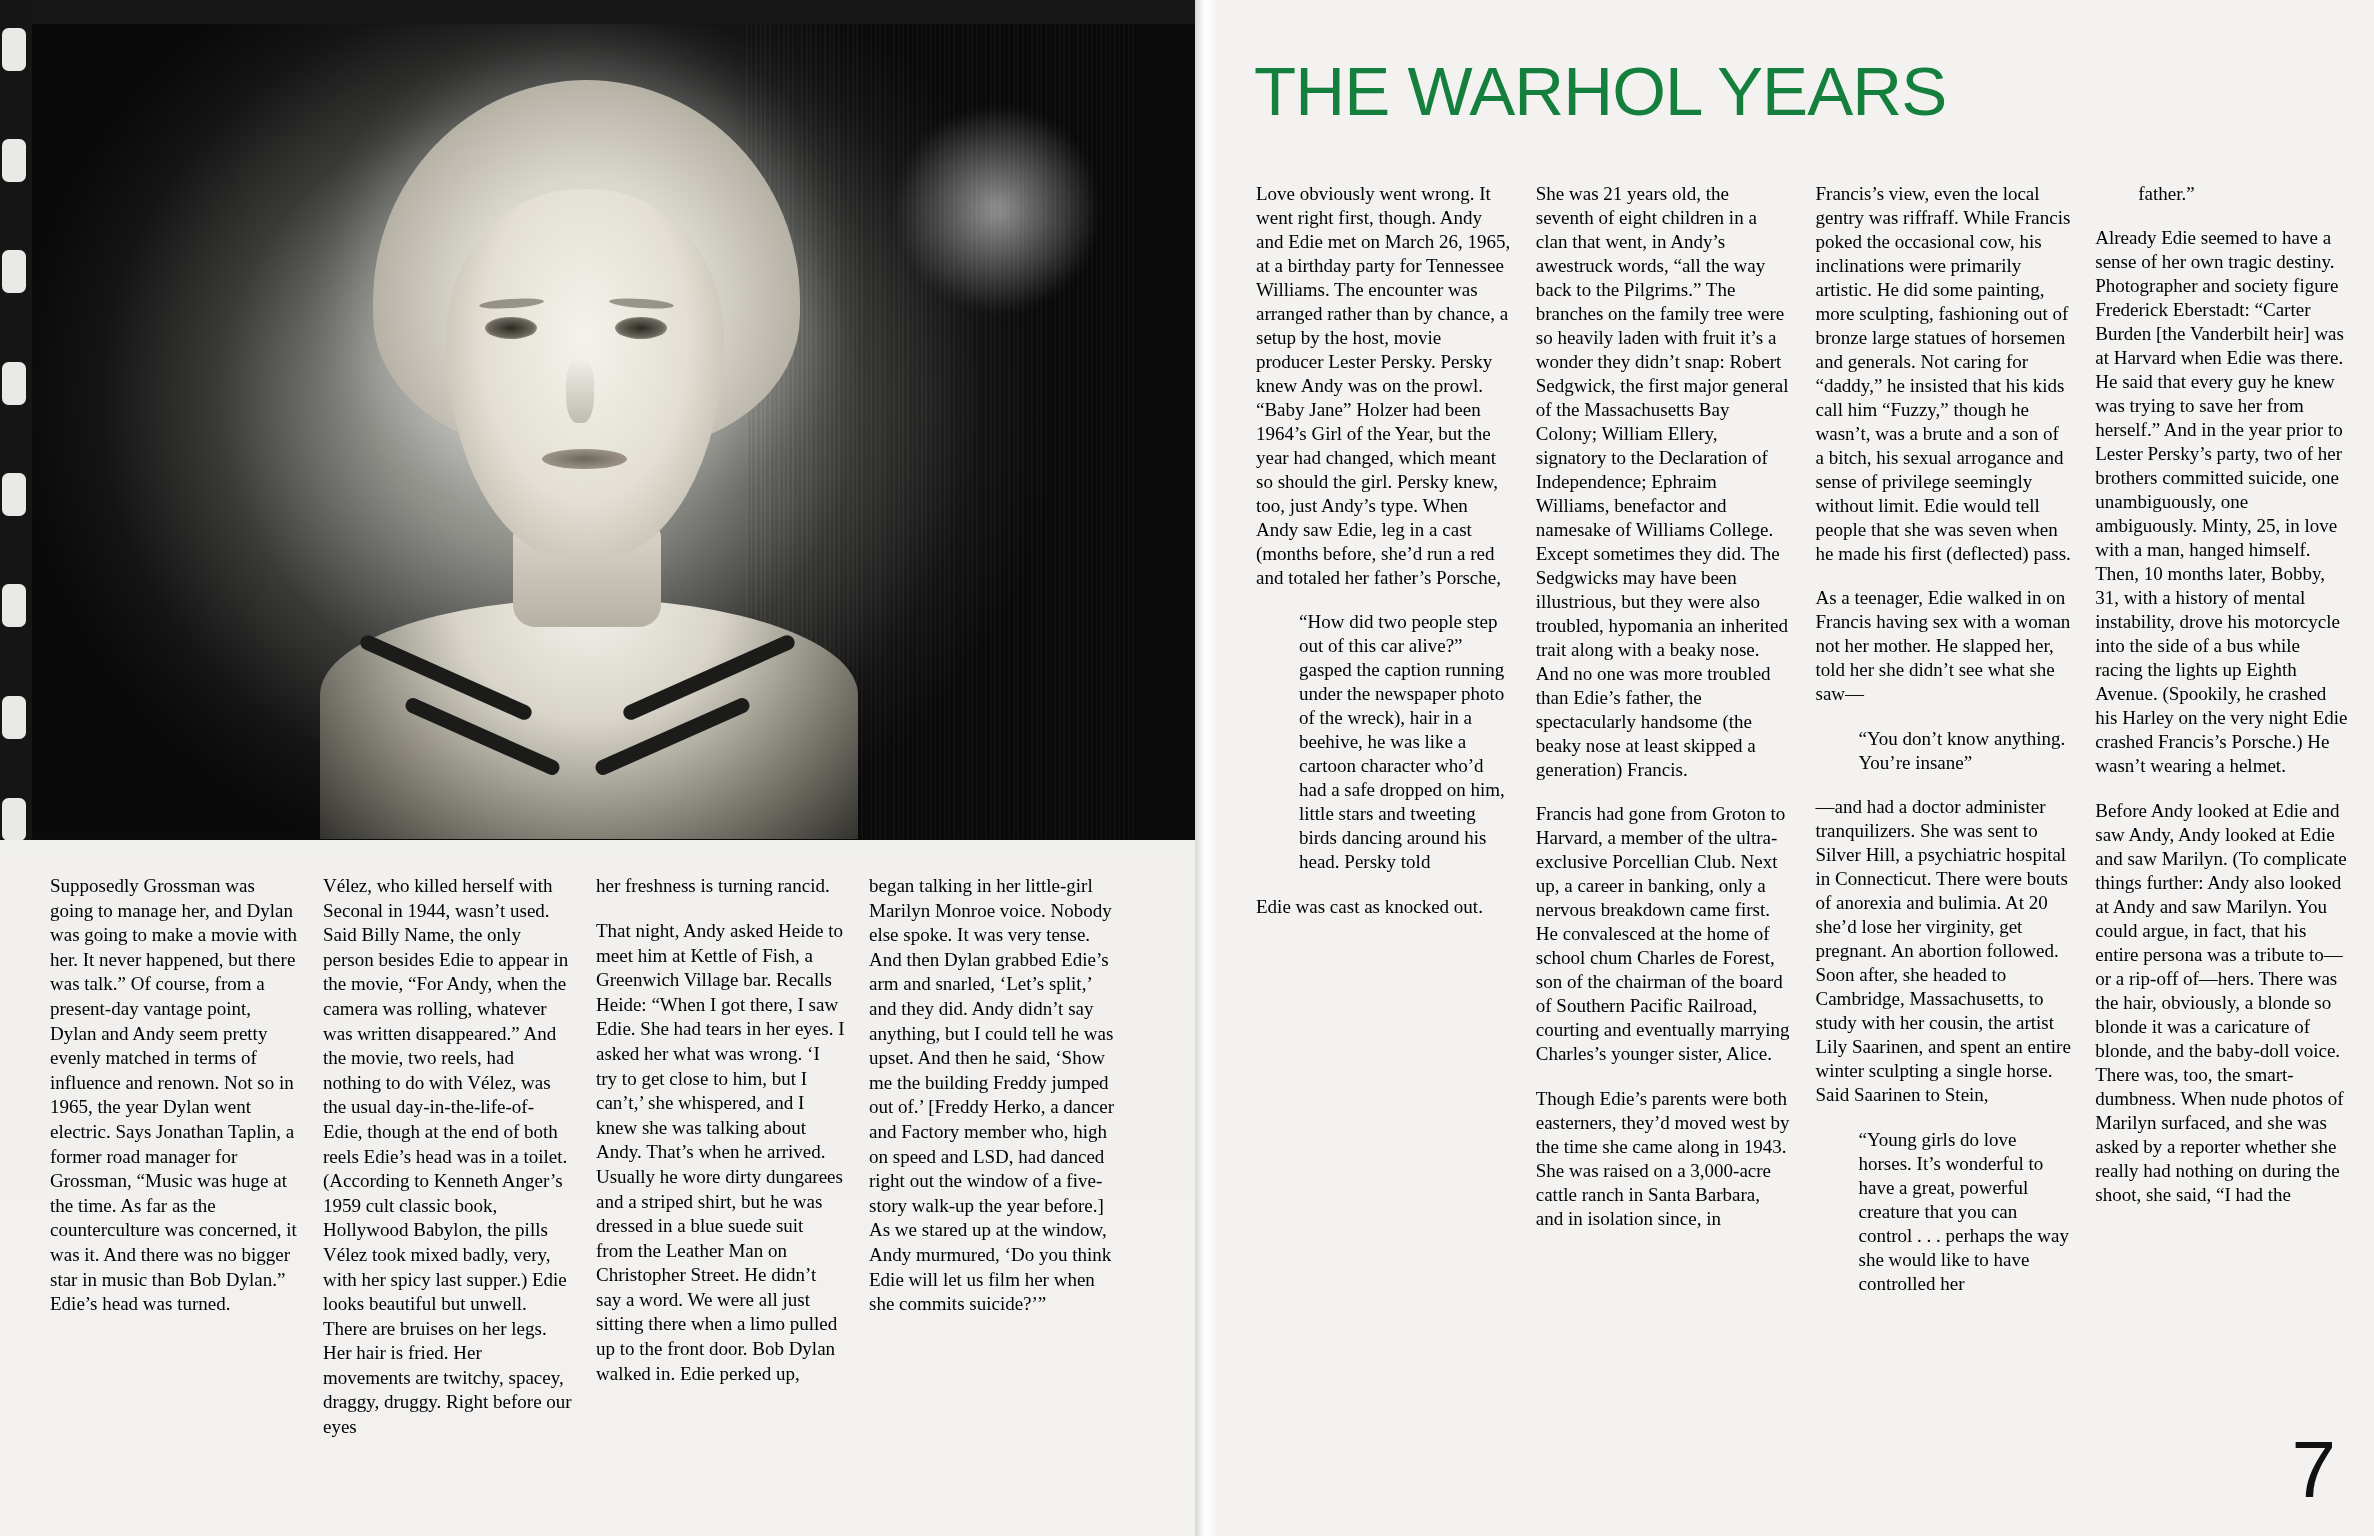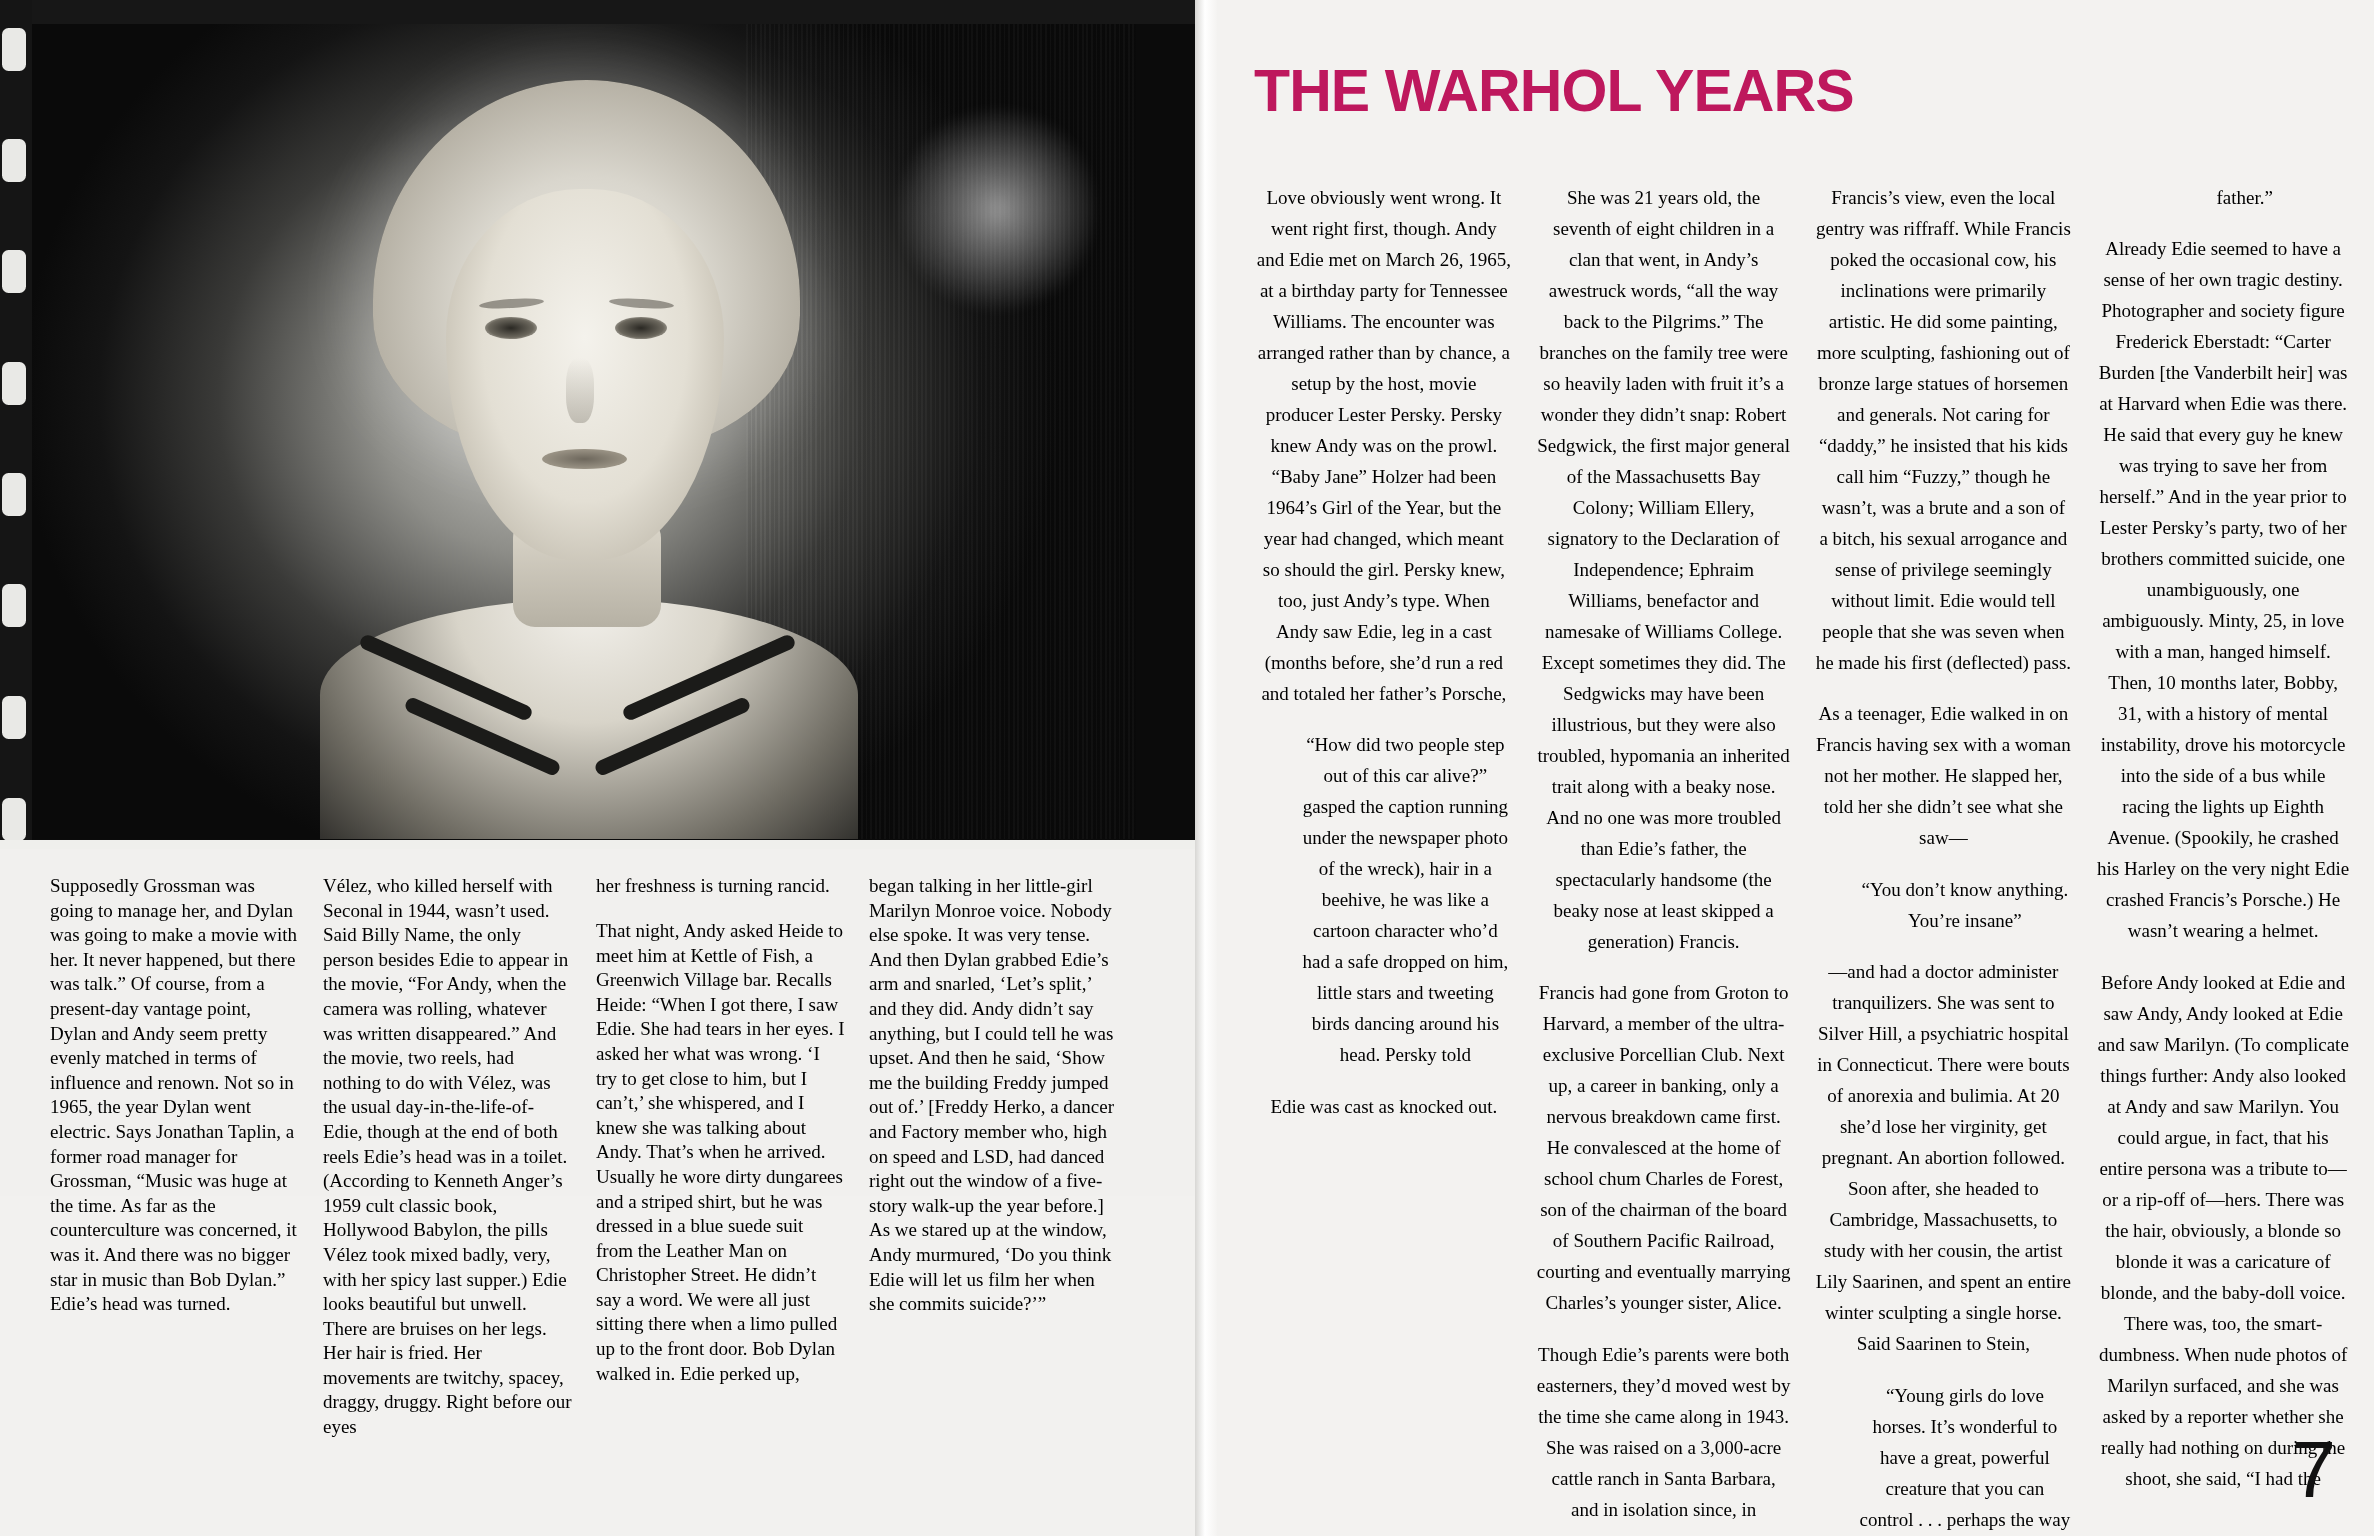--- a/index.html
+++ b/index.html
@@ -208,42 +208,41 @@
     height: 1536px;
     background: #f3f2f0;
     box-sizing: border-box;
   }
   .headline {
     position: absolute;
     left: 37px;
     top: 45px;
     width: 1104px;
     font-family: "Liberation Sans", sans-serif;
-    font-size: 59px;
+    font-size: 69px;
     line-height: 93px;
     letter-spacing: -0.9px;
-    font-weight: 700;
-    color: #be185d;
+    font-weight: 400;
+    color: #15803d;
     white-space: nowrap;
   }
   .rcols {
     position: absolute;
     left: 39px;
     top: 182px;
     width: 1095px;
     height: 1317px;
     display: flex;
     gap: 24px;
   }
   .rcol {
     width: 256px;
     font-size: 19px;
-    line-height: 31px;
+    line-height: 24px;
     hyphens: auto;
-    text-align: center;
   }
   .rcol p { margin: 0 0 20.4px 0; }
   .indent { text-indent: 0; padding-left: 43px; }
   .pagenum {
     position: absolute;
     right: 39px;
     bottom: 26px;
     font-family: "Liberation Sans", sans-serif;
     font-size: 80px;
     line-height: 80px;

